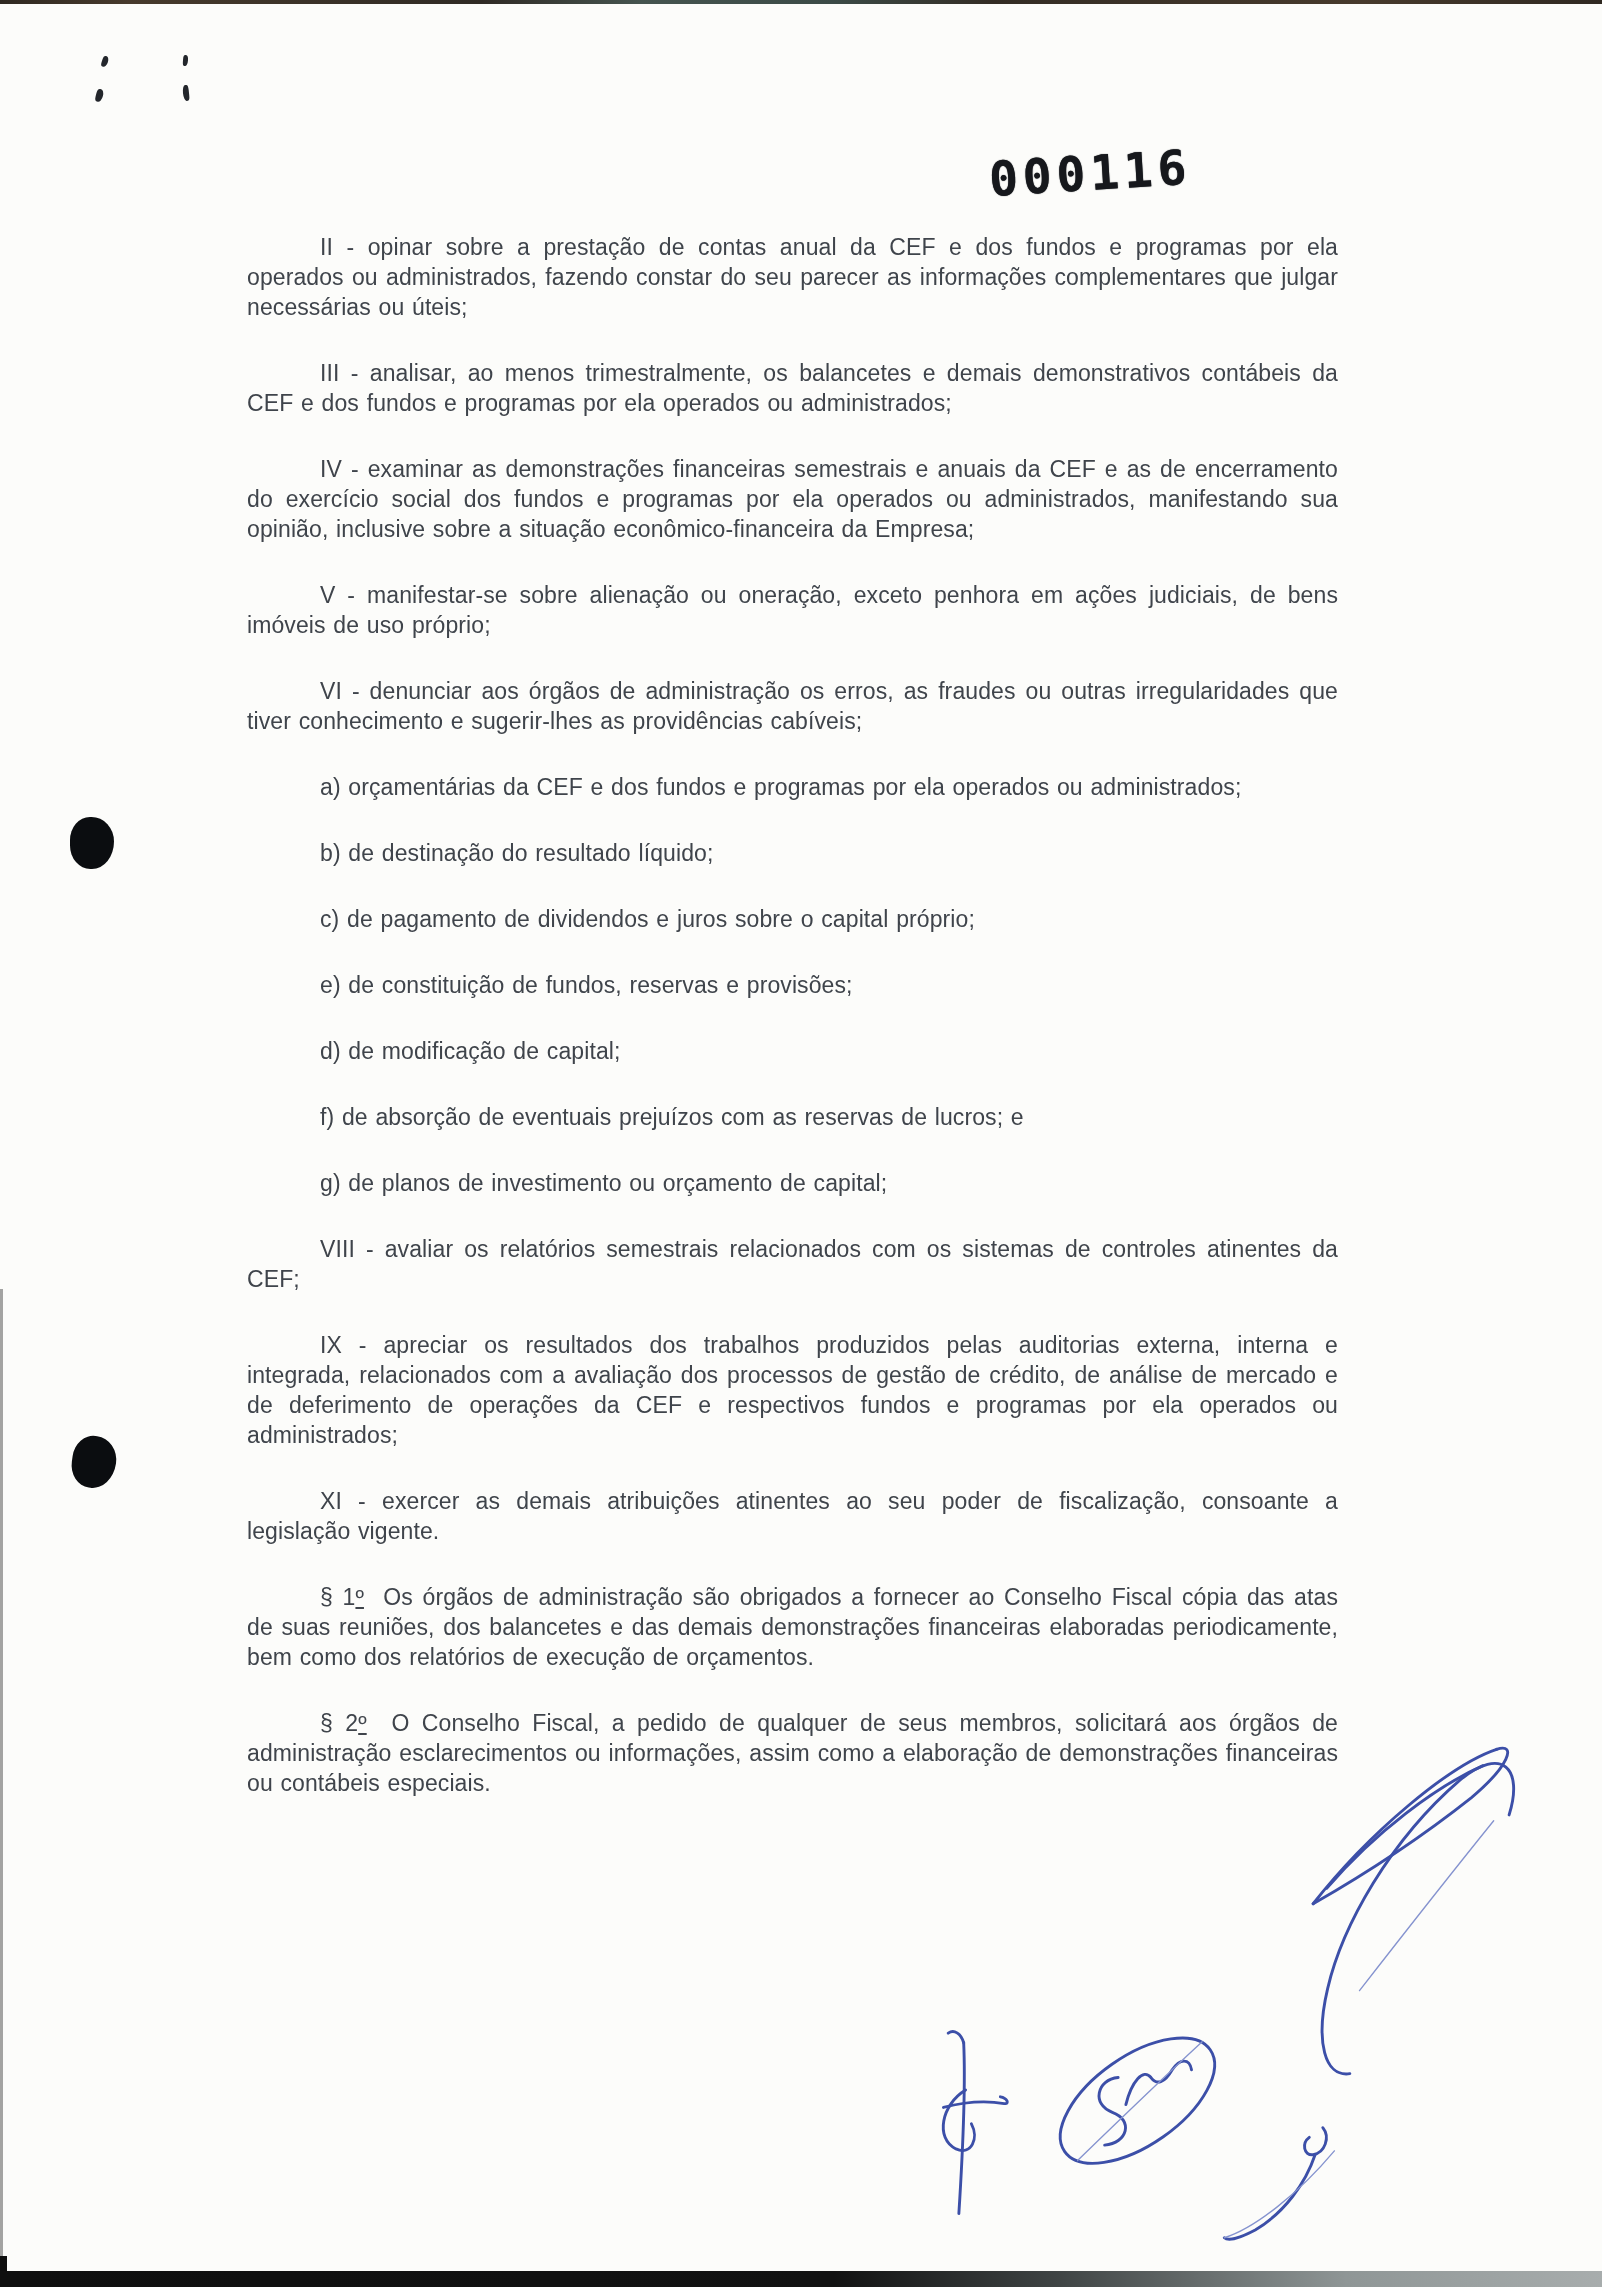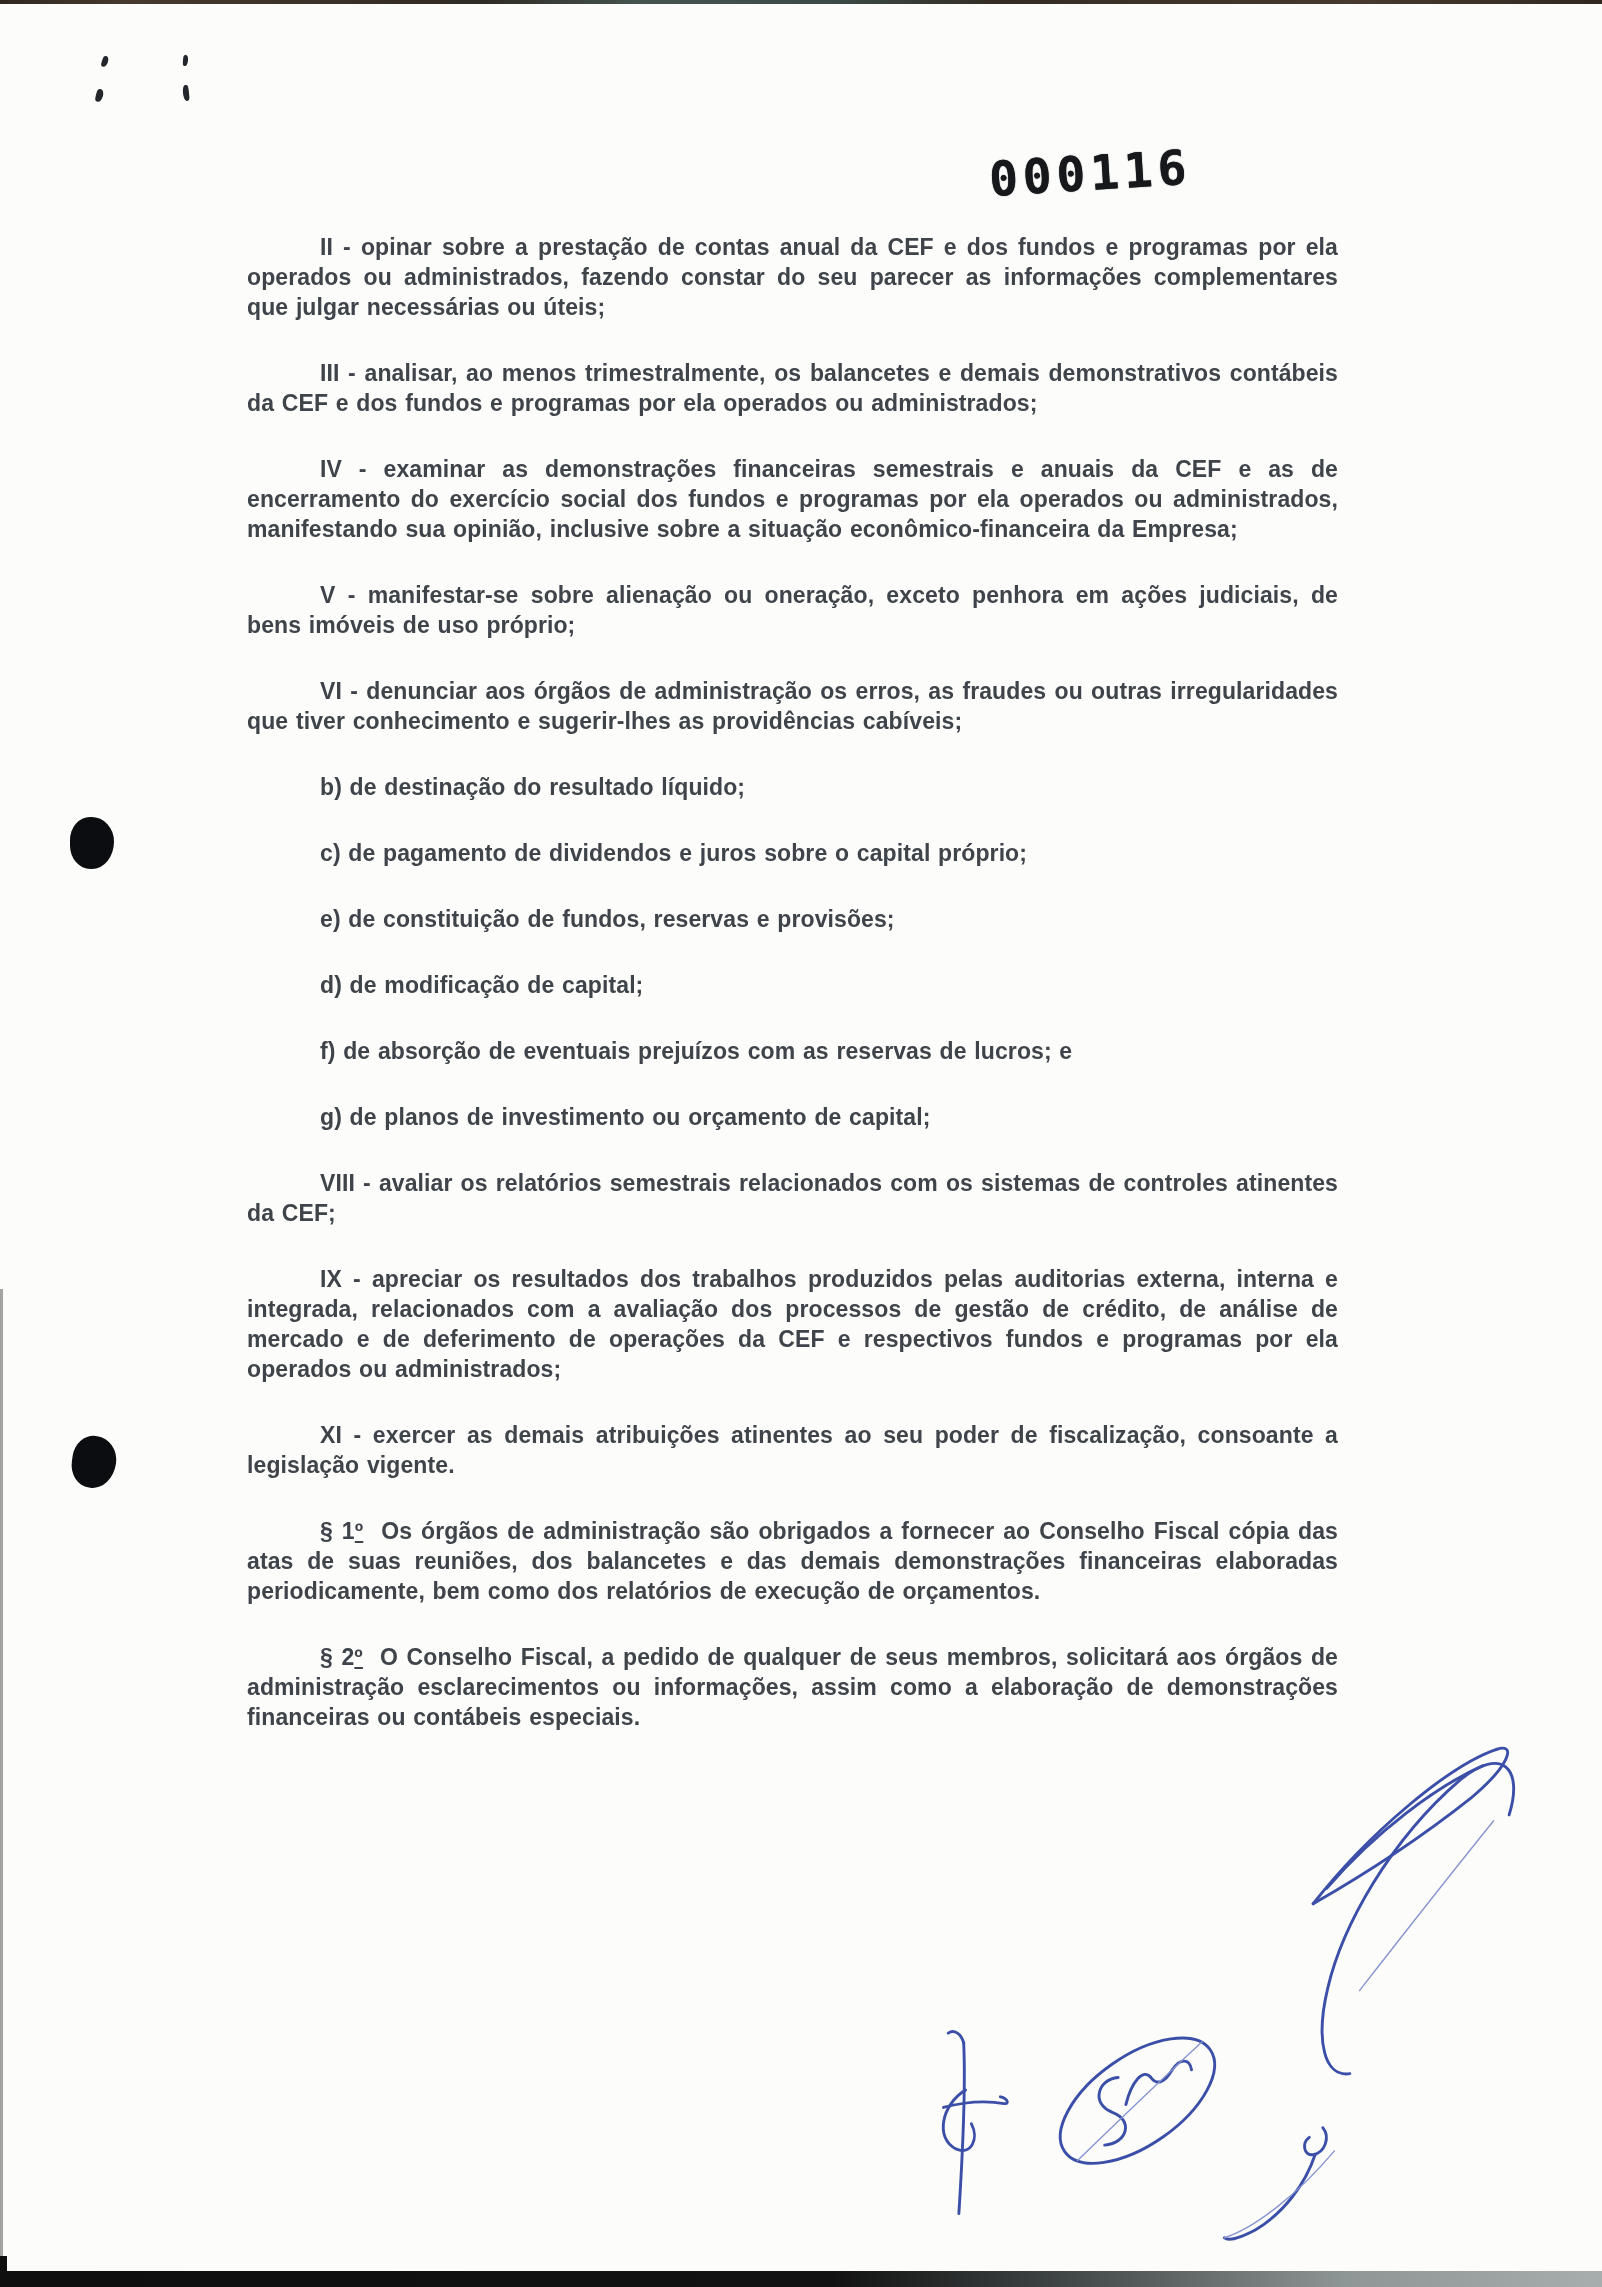--- a/index.html
+++ b/index.html
@@ -59,21 +59,21 @@
     text-shadow:0 0 1px #1a1d21;
   }
   
   .content{
     position:absolute;left:247px;top:232px;width:1091px;
   }
   .content p{
     margin:0 0 36px 0;
     font-size:23px;line-height:30px;
     text-align:justify;text-indent:73px;
-    letter-spacing:0.1px;word-spacing:1.2px;font-weight:bold;
+    letter-spacing:0.1px;word-spacing:1.2px;
   }
   .ord{text-decoration:underline;}
   
   .sig-layer{position:absolute;left:0;top:0;width:1603px;height:2287px;pointer-events:none;}
   .sig-layer path, .sig-layer ellipse{fill:none;stroke:var(--ink);stroke-width:3;stroke-linecap:round;}
   .sig-layer .thin{stroke:var(--ink-light);stroke-width:1.4;}
 </style>
 </head>
 <body>
 
@@ -90,20 +90,21 @@
 
   <div class="punch p1"></div>
   <div class="punch p2"></div>
 
   <div class="content">
       <p>II - opinar sobre a prestação de contas anual da CEF e dos fundos e programas por ela operados ou administrados, fazendo constar do seu parecer as informações complementares que julgar necessárias ou úteis;</p>
       <p>III - analisar, ao menos trimestralmente, os balancetes e demais demonstrativos contábeis da CEF e dos fundos e programas por ela operados ou administrados;</p>
       <p>IV - examinar as demonstrações financeiras semestrais e anuais da CEF e as de encerramento do exercício social dos fundos e programas por ela operados ou administrados, manifestando sua opinião, inclusive sobre a situação econômico-financeira da Empresa;</p>
       <p>V - manifestar-se sobre alienação ou oneração, exceto penhora em ações judiciais, de bens imóveis de uso próprio;</p>
       <p>VI - denunciar aos órgãos de administração os erros, as fraudes ou outras irregularidades que tiver conhecimento e sugerir-lhes as providências cabíveis;</p>
+      <p>a) orçamentárias da CEF e dos fundos e programas por ela operados ou administrados;</p>
       <p>b) de destinação do resultado líquido;</p>
       <p>c) de pagamento de dividendos e juros sobre o capital próprio;</p>
       <p>e) de constituição de fundos, reservas e provisões;</p>
       <p>d) de modificação de capital;</p>
       <p>f) de absorção de eventuais prejuízos com as reservas de lucros; e</p>
       <p>g) de planos de investimento ou orçamento de capital;</p>
       <p>VIII - avaliar os relatórios semestrais relacionados com os sistemas de controles atinentes da CEF;</p>
       <p>IX - apreciar os resultados dos trabalhos produzidos pelas auditorias externa, interna e integrada, relacionados com a avaliação dos processos de gestão de crédito, de análise de mercado e de deferimento de operações da CEF e respectivos fundos e programas por ela operados ou administrados;</p>
       <p>XI - exercer as demais atribuições atinentes ao seu poder de fiscalização, consoante a legislação vigente.</p>
       <p>§ 1<span class="ord">º</span>&nbsp; Os órgãos de administração são obrigados a fornecer ao Conselho Fiscal cópia das atas de suas reuniões, dos balancetes e das demais demonstrações financeiras elaboradas periodicamente, bem como dos relatórios de execução de orçamentos.</p>

